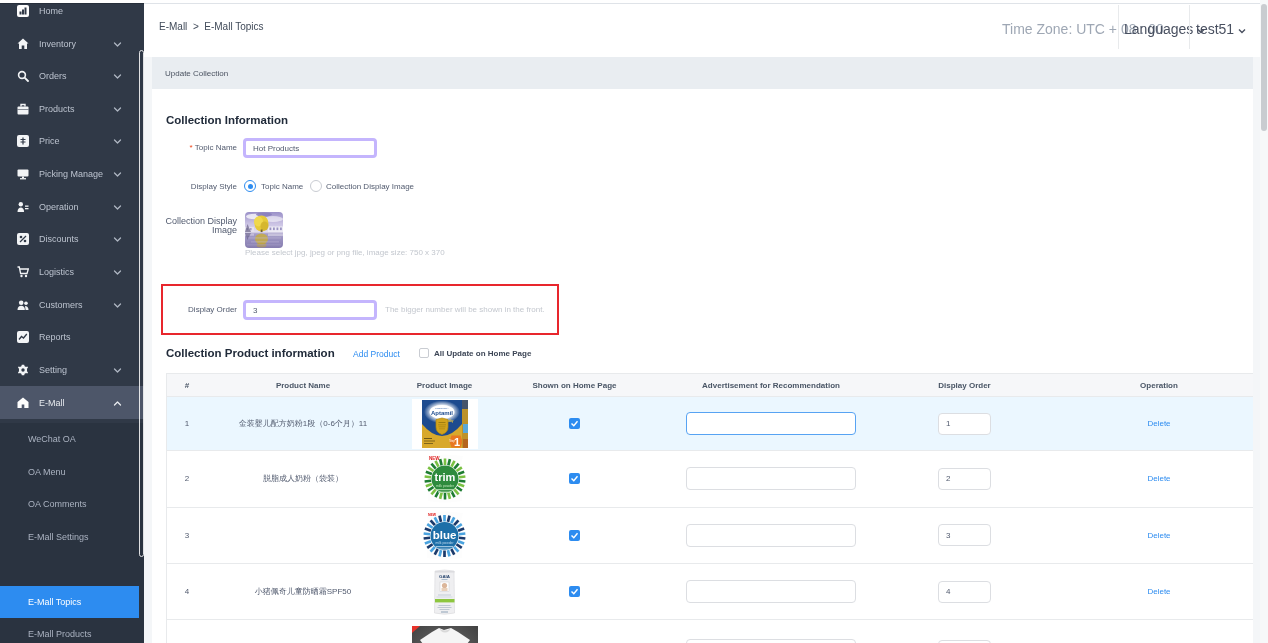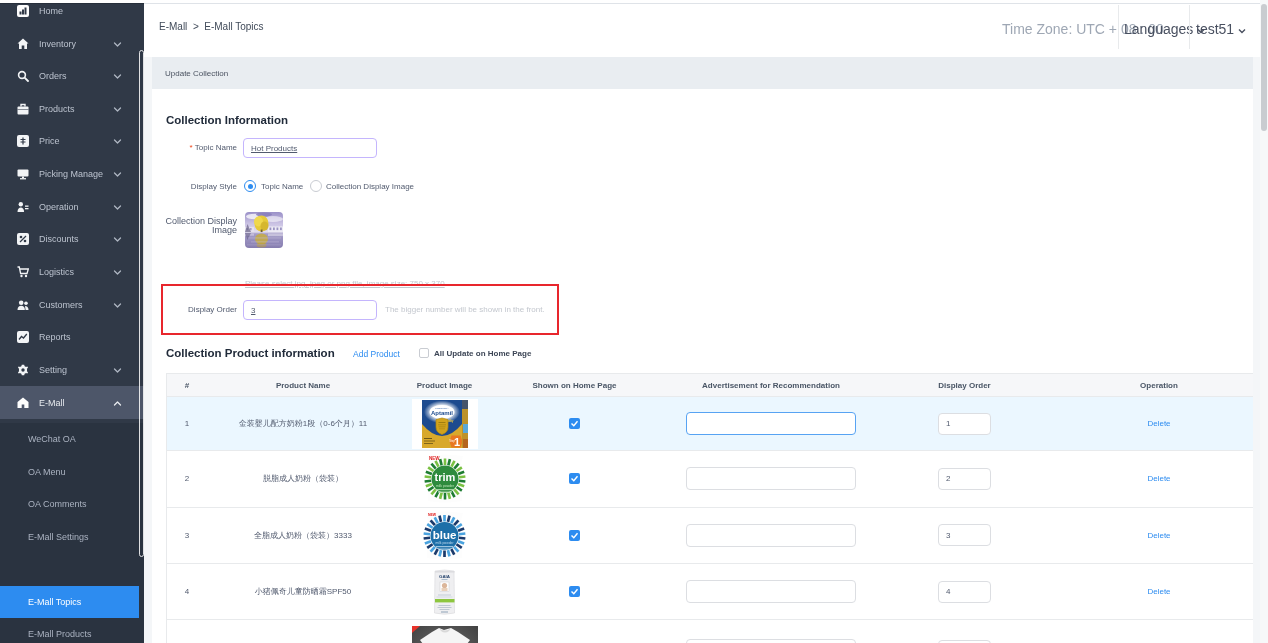--- a/index.html
+++ b/index.html
@@ -21,21 +21,21 @@
 #header { position:absolute; left:144px; top:4px; width:1116px; height:53px; background:#fff; }
 .crumb { position:absolute; top:21px; font-size:10px; color:#414b5a; }
 .hright { position:absolute; top:21px; font-size:14px; color:#495060; }
 .vsep { position:absolute; top:5px; height:44px; width:1px; background:#e8eaec; }
 
 #ubar { position:absolute; left:152px; top:57px; width:1101px; height:32px; background:#e9edf1; }
 #ubar span { position:absolute; left:13px; top:12px; font-size:8px; color:#4a5260; }
 
 .h1 { position:absolute; font-size:11.5px; font-weight:bold; color:#212b3a; }
 .lab { position:absolute; font-size:8px; color:#515a6e; text-align:right; }
-.inp { position:absolute; border:1px solid #c4b5fd; border-radius:4px; background:#fff; font-size:8px; color:#515a6e; padding-left:7px; display:flex; align-items:center;text-decoration:underline; }
+.inp { position:absolute; border:3px solid #c4b5fd; border-radius:4px; background:#fff; font-size:8px; color:#515a6e; padding-left:7px; display:flex; align-items:center; }
 .gray { position:absolute; font-size:8px; color:#c3c7ce; }
 .link { position:absolute; font-size:8.5px; color:#2d8cf0; }
 
 #tbl { position:absolute; left:166px; top:373px; width:1087px; height:270px; border-left:1px solid #e8eaec; }
 .trow { position:absolute; left:0; width:1087px; border-bottom:1px solid #e8eaec; }
 .cell { position:absolute; top:0; height:100%; display:flex; align-items:center; justify-content:center; font-size:8px; color:#515a6e; }
 .c0{left:0;width:40px;} .c1{left:40px;width:192px;} .c2{left:232px;width:91px;} .c3{left:323px;width:169px;} .c4{left:492px;width:224px;} .c5{left:716px;width:163px;} .c6{left:893px;width:198px;}
 .thead { background:#f6f7f9; border-top:1px solid #e8eaec; font-weight:bold; }
 .thead .cell { color:#4a5666; font-size:8px; }
 .cbx { width:11px; height:11px; background:#2d8cf0; border-radius:2px; position:relative; }
@@ -272,21 +272,21 @@
 <ellipse cx="16.5" cy="27" rx="6.5" ry="5.5" fill="#c9ae38" opacity=".8"></ellipse>
 <ellipse cx="16.5" cy="33" rx="5" ry="2.5" fill="#bda138" opacity=".55"></ellipse>
 <rect x="23" y="21.5" width="15" height="2.6" fill="#cfcae1" opacity=".8"></rect>
 <rect x="0" y="21.5" width="9" height="2.2" fill="#ccc6de" opacity=".8"></rect>
 <path d="M0 21 L2.5 28 L6 21 Z" fill="#5f5880" opacity=".55"></path>
 <rect x="3" y="25.5" width="33" height="0.9" fill="#c2bad9" opacity=".6"></rect>
 <rect x="6" y="29.5" width="28" height="0.8" fill="#cac3e0" opacity=".55"></rect>
 <rect x="2" y="32.5" width="34" height="0.8" fill="#b9b0d4" opacity=".5"></rect>
 </svg>
   </div>
-  <div class="gray" style="left:245px; top:279px;text-decoration:underline;">Please select jpg, jpeg or png file, image size: 750 x 370</div>
+  <div class="gray" style="left:245px; top:248px;">Please select jpg, jpeg or png file, image size: 750 x 370</div>
 
   <div class="abs" style="left:161px; top:284px; width:398px; height:51px; border:2px solid #e8262d;"></div>
   <div class="lab" style="left:100px; top:305px; width:137px;">Display Order</div>
   <div class="inp" style="left:243px; top:300px; width:134px; height:20px;">3</div>
   <div class="gray" style="left:385px; top:305px;">The bigger number will be shown in the front.</div>
 
   <div class="h1" style="left:166px; top:347px;">Collection Product information</div>
   <div class="link" style="left:353px; top:349px;">Add Product</div>
   <div class="abs" style="left:419px; top:348px; width:10px; height:10px; border:1px solid #c9ccd2; border-radius:2px; background:#fff;"></div>
   <div class="lab" style="left:434px; top:349px; text-align:left; font-weight:bold; color:#3d4656;">All Update on Home Page</div>
@@ -461,21 +461,20 @@
         </div>
         <div class="cell c5">
           <div class="oinp">2</div>
         </div>
         <div class="cell c6">
           <span style="color:#2d8cf0;">Delete</span>
         </div>
       </div>
     <div class="trow" style="top:134.5px; height:56.5px; background:#fff;">
         <div class="cell c0">3</div>
-        <div class="cell c1">全脂成人奶粉（袋装）3333</div>
         <div class="cell c2">
           <svg width="43" height="49" viewBox="0 0 43 49">
             <path d="M3 2 Q21.5 -1 40 2 L38 10 L39 47 Q21.5 50 4 47 L5 10 Z" fill="#fdfdfd"></path>
 <g transform="rotate(0 21.5 25)">
               <rect x="20.15" y="4" width="2.7" height="6.5" fill="#4aa3df"></rect>
             </g>
             <g transform="rotate(13.8462 21.5 25)">
               <rect x="20.15" y="4" width="2.7" height="6.5" fill="#1b3a6b"></rect>
             </g>
             <g transform="rotate(27.6923 21.5 25)">

